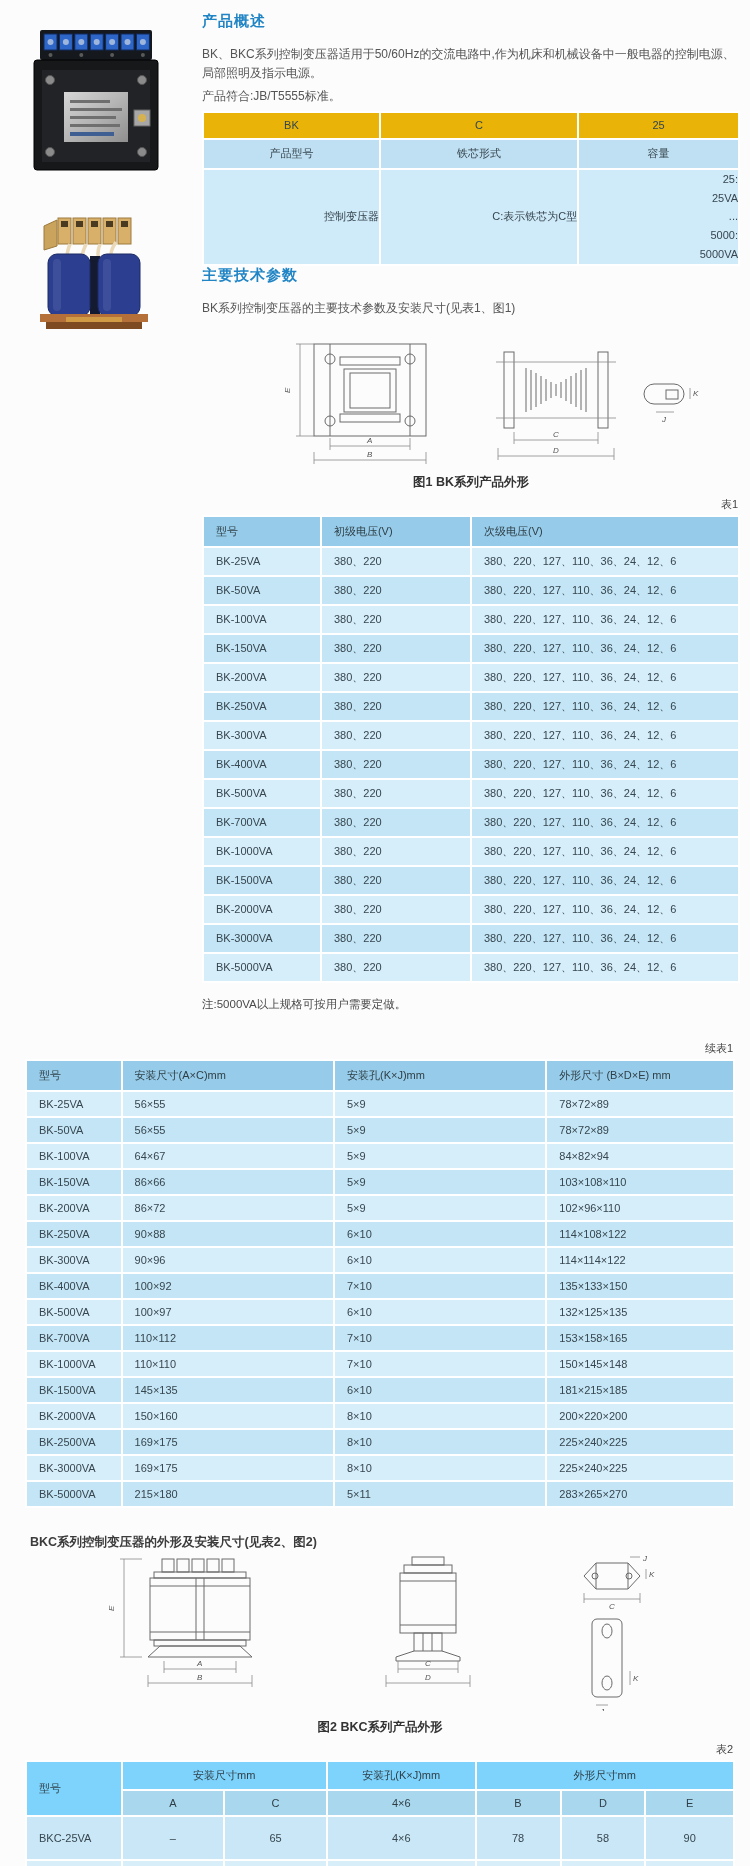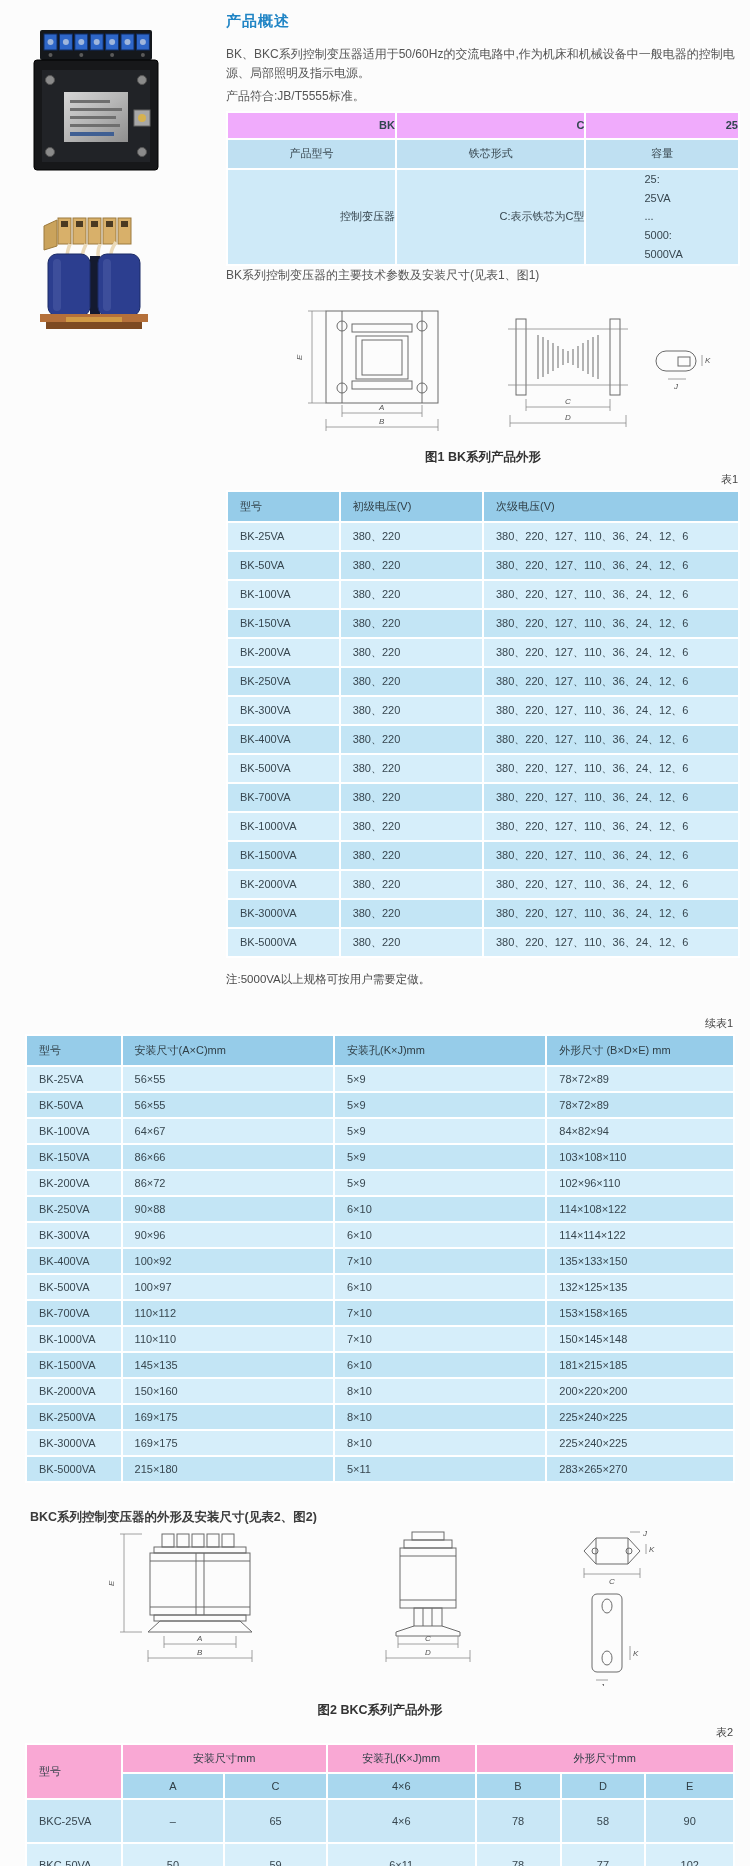--- a/index.html
+++ b/index.html
@@ -1,64 +1,64 @@
 <!DOCTYPE html>
 <html><head>
 <meta charset="utf-8">
 <style>
   * { box-sizing: border-box; margin: 0; padding: 0; }
   body { background: #ffffff; font-family: "Liberation Sans", "DejaVu Sans", sans-serif; color: #4a4a4a; }
   .page { width: 750px; height: 1866px; background: #fcfcfc; overflow: hidden; position: relative; }
 
   
-  .top { display: flex; gap: 24px; }
+  .top { display: flex; }
   .photo-col { width: 192px; flex: 0 0 192px; padding-top: 28px; text-align: center; }
   .photo { display: block; margin: 0 auto 34px auto; }
   .right-col { flex: 1; padding: 12px 10px 0 10px; }
 
   h2.sec { color: #2185c5; font-size: 15px; font-weight: bold; letter-spacing: 1px; margin: 0 0 14px 0; }
   .para { font-size: 12px; line-height: 1.6; color: #555; margin-bottom: 4px; }
   .gap-lg { margin-top: 30px; }
   .gap-md { margin-top: 22px; }
 
   table { border-collapse: collapse; width: 100%; table-layout: fixed; }
   td, th { font-size: 11px; color: #37464f; border: 2px solid #ffffff; }
 
   
-  .sel-table tr.code td { background: #f0abfc; text-align: right; height: 27px; font-weight: bold; color: #31464f; }
+  .sel-table tr.code td { background: #eab308; text-align: center; height: 27px; font-weight: normal; color: #31464f; }
   .sel-table tr.lbl td  { background: #bfe0f2; text-align: center; height: 30px; }
   .sel-table tr.desc td { background: #cfeaf8; text-align: right; height: 96px; vertical-align: middle; }
-  .sel-table tr.desc td.cap { text-align: left; padding-left: 58px; white-space: pre-line; line-height: 1.7; }
+  .sel-table tr.desc td.cap { text-align: right; padding-left: 58px; white-space: pre-line; line-height: 1.7; }
 
   
   .tbl-label { text-align: right; font-size: 11px; color: #444; margin: 6px 2px 3px 0; }
   .data-table th { background: #96cce9; font-weight: normal; color: #2f3e46; text-align: left; padding: 7px 0 7px 12px; }
   .data-table td { padding: 6px 0 6px 12px; }
   .data-table tbody tr:nth-child(odd)  td { background: #d6eefa; }
   .data-table tbody tr:nth-child(even) td { background: #c3e5f5; }
 
   .note { font-size: 11.5px; color: #4a4a4a; margin-top: 14px; }
 
   
   .wide { padding: 0 15px 0 25px; }
   .wide .inner { width: 710px; }
   .intro-line { font-size: 12.5px; color: #3c3c3c; margin: 26px 0 2px 5px; font-weight: bold; }
 
   
   .t2 th { text-align: center; padding: 6px 0; }
-  .t2 thead tr.grp th { background: #f9a8d4; }
+  .t2 thead tr.grp th { background: #7dd3fc; }
   .t2 thead tr.sub th { background: #a9d7ee; }
   .t2 td { text-align: center; padding: 15px 0; }
   .t2 td:first-child { text-align: left; padding-left: 12px; }
   .t2 tbody tr:nth-child(odd)  td { background: #c9e7f6; }
   .t2 tbody tr:nth-child(even) td { background: #d8effa; }
 
   
   figure { text-align: center; }
-  .fig-caption { font-size: 12.5px; font-weight: bold; color: #333; margin-top: 12px; }
+  .fig-caption { font-size: 12.5px; font-weight: bold; color: #333; margin-top: 4px; }
   .lineart { stroke: #6a6a6a; stroke-width: 1; fill: none; }
   .dim { stroke: #8a8a8a; stroke-width: 0.8; }
   .dimtxt { font-size: 8px; fill: #555; font-style: italic; }
 </style>
 </head>
 <body>
 
 <div class="page">
 
   <div class="top">
@@ -166,20 +166,21 @@
           <td>C:表示铁芯为C型</td>
           <td class="cap">25:
 25VA
 ...
 5000:
 5000VA</td>
         </tr>
       </tbody>
         </table>
 
+      <h2 class="sec gap-lg">主要技术参数</h2>
       <p class="para">BK系列控制变压器的主要技术参数及安装尺寸(见表1、图1)</p>
 
       <figure class="gap-md">
         <svg width="470" height="126" viewBox="0 0 470 126">
 
           <g transform="translate(78,4)">
             <rect class="lineart" x="0" y="0" width="112" height="92"></rect>
             <line class="lineart" x1="16" y1="0" x2="16" y2="92"></line>
             <line class="lineart" x1="96" y1="0" x2="96" y2="92"></line>
             <circle class="lineart" cx="16" cy="15" r="5"></circle>

